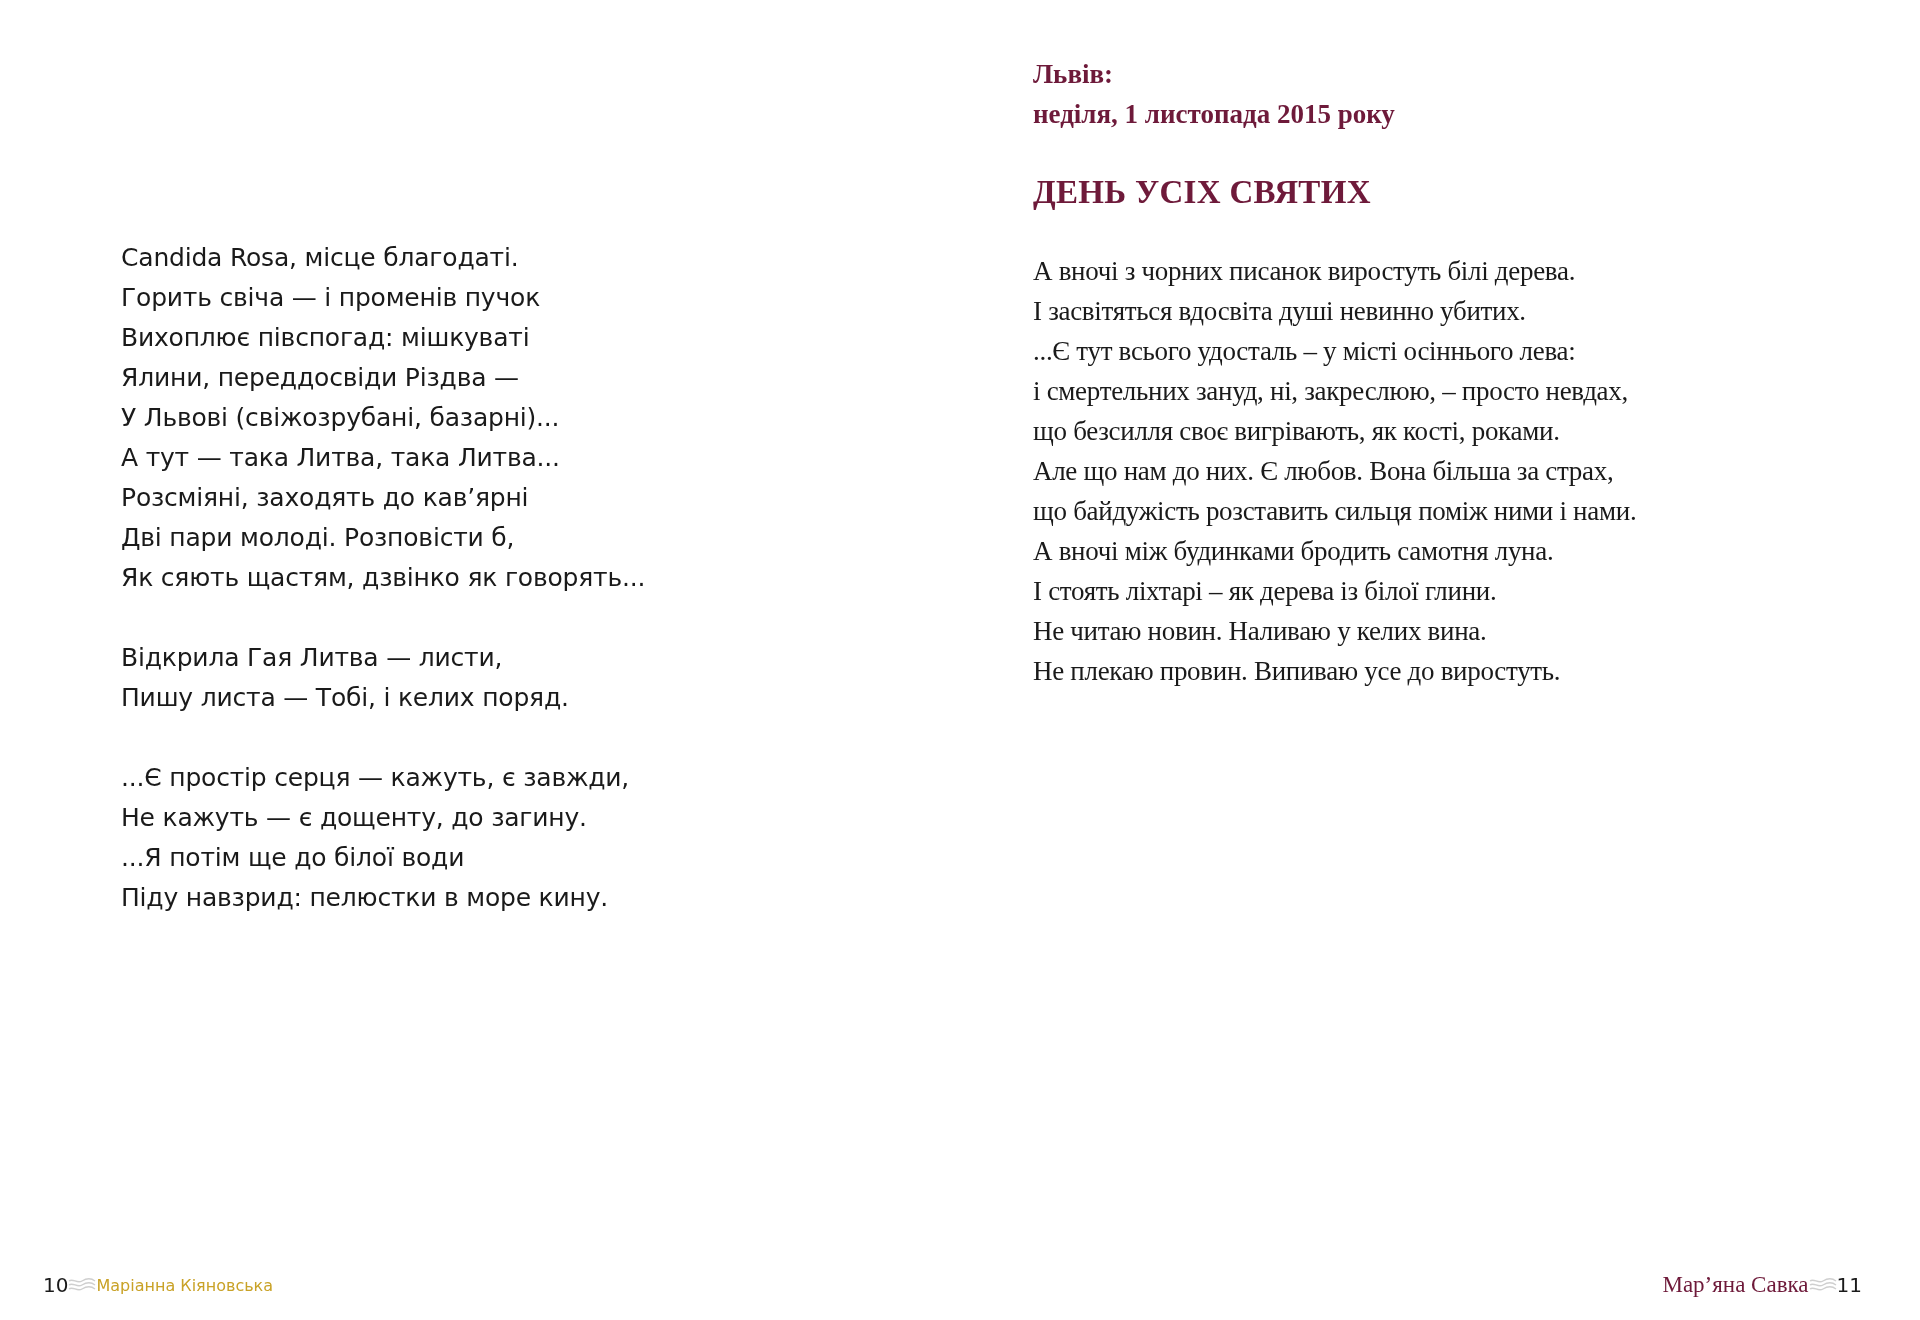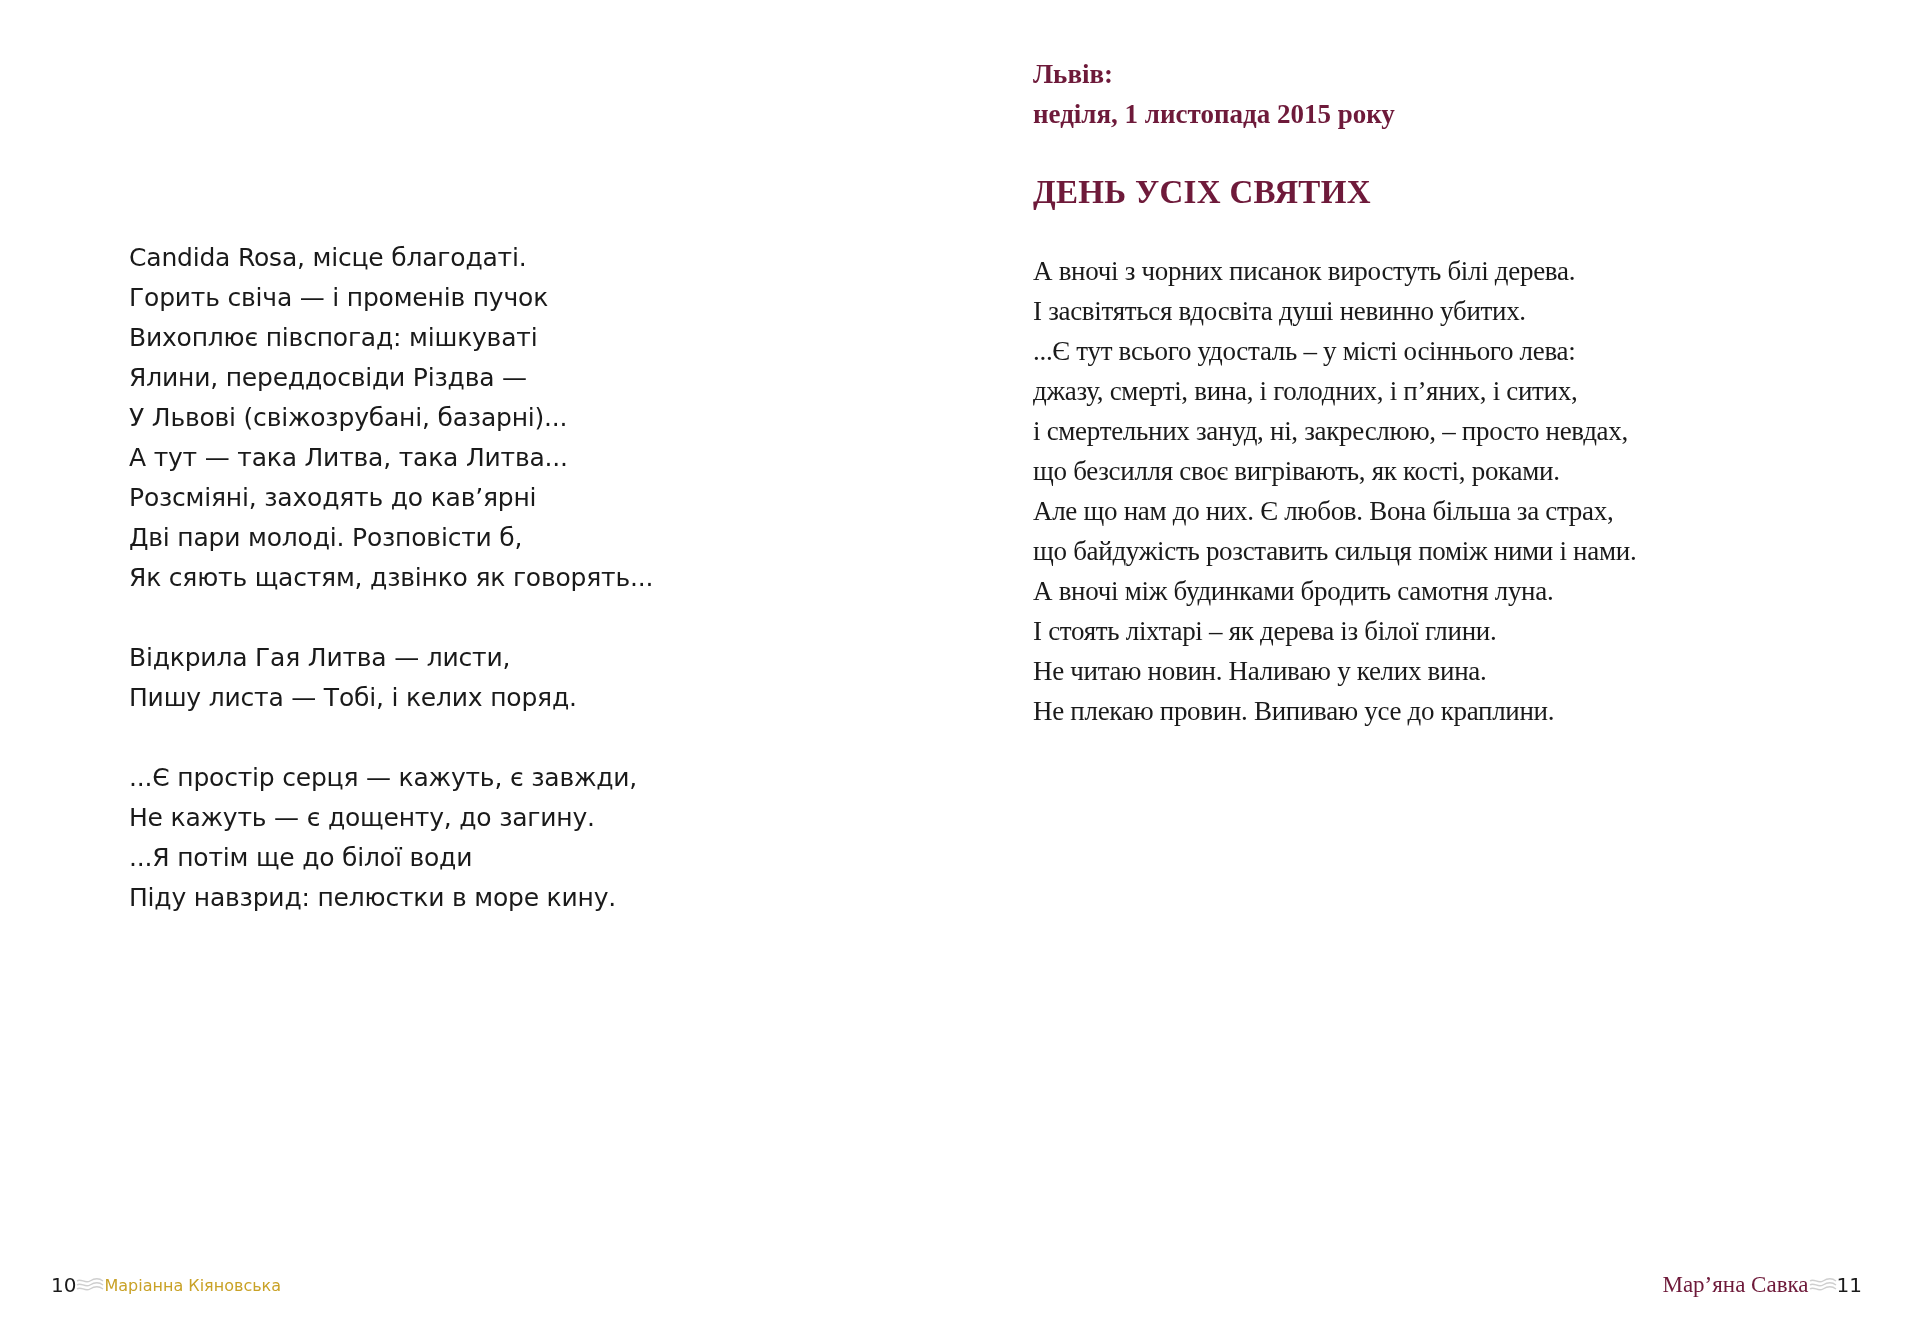--- a/index.html
+++ b/index.html
@@ -11,21 +11,21 @@
       width: 1920px;
       height: 1320px;
       position: relative;
       overflow: hidden;
     }
     .page {
       position: absolute;
       top: 0;
       height: 1320px;
     }
-    .page-left { left: 12px; width: 960px; }
+    .page-left { left: 4px; width: 960px; }
     .page-right { left: 940px; width: 960px; }
 
     
     .poem-left {
       position: absolute;
       left: 117px;
       top: 238px;
       font-family: "DejaVu Sans", sans-serif;
       font-size: 25px;
       line-height: 40px;
@@ -147,29 +147,28 @@
     <span class="line">Львів:</span>
     <span class="line">неділя, 1 листопада 2015 року</span>
   </div>
 
   <div class="right-title">ДЕНЬ УСІХ СВЯТИХ</div>
 
   <div class="poem-right">
     <span class="line">А вночі з чорних писанок виростуть білі дерева.</span>
     <span class="line">І засвітяться вдосвіта душі невинно убитих.</span>
     <span class="line">...Є тут всього удосталь – у місті осіннього лева:</span>
-    <span class="line">джазу, смерті, вина, і голодних, і п’яних, і ситих,</span>
     <span class="line">і смертельних зануд, ні, закреслюю, – просто невдах,</span>
     <span class="line">що безсилля своє вигрівають, як кості, роками.</span>
     <span class="line">Але що нам до них. Є любов. Вона більша за страх,</span>
     <span class="line">що байдужість розставить сильця поміж ними і нами.</span>
     <span class="line">А вночі між будинками бродить самотня луна.</span>
     <span class="line">І стоять ліхтарі – як дерева із білої глини.</span>
     <span class="line">Не читаю новин. Наливаю у келих вина.</span>
-    <span class="line">Не плекаю провин. Випиваю усе до краплини.</span>
+    <span class="line">Не плекаю провин. Випиваю усе до виростуть.</span>
   </div>
 
   <div class="footer footer-right">
     <span class="author-right">Мар’яна Савка</span>
     <span class="wave-icon">
       <svg width="28" height="16" viewBox="0 0 28 16" fill="none" stroke="#cfcfcf" stroke-width="1.4">
         <path d="M1 4 C5 1, 9 7, 14 4 S23 1, 27 4"></path>
         <path d="M1 8 C5 5, 9 11, 14 8 S23 5, 27 8"></path>
         <path d="M1 12 C5 9, 9 15, 14 12 S23 9, 27 12"></path>
       </svg>

